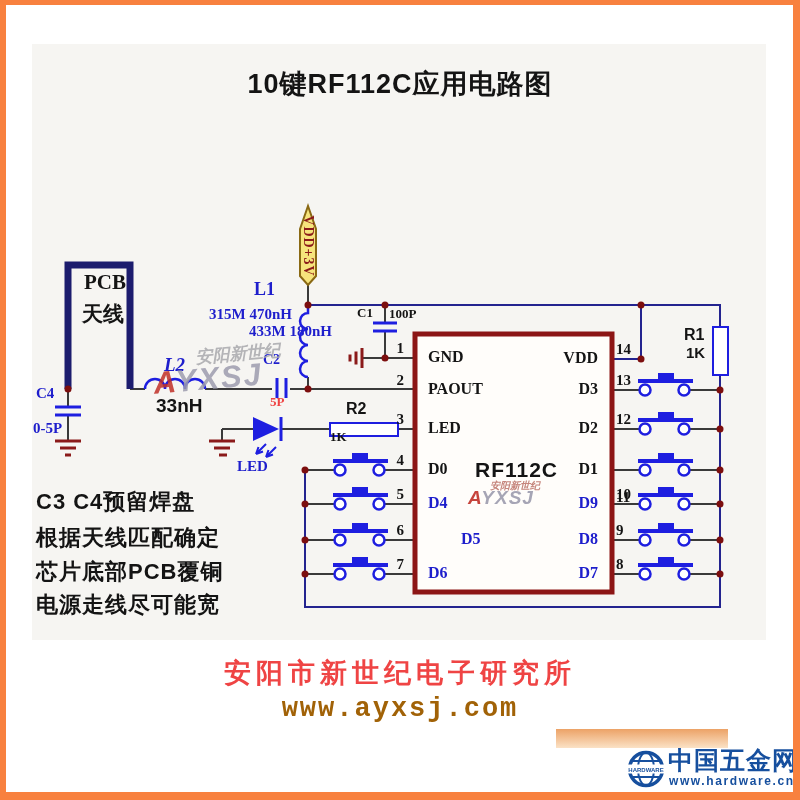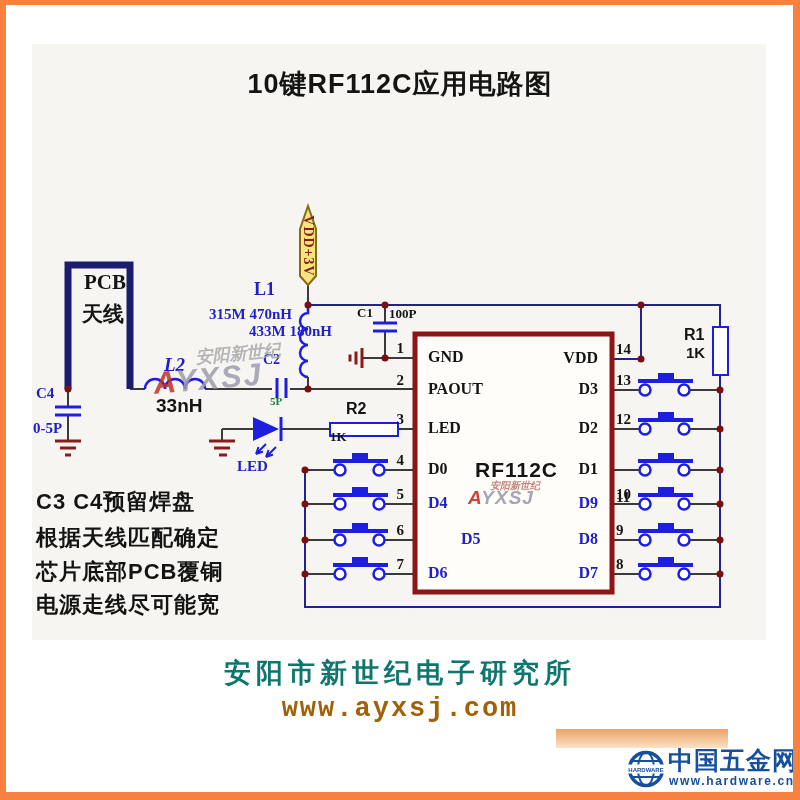--- a/index.html
+++ b/index.html
@@ -15,21 +15,21 @@
   .blue{color:#1e1ecc;}
   .blk{color:#141414;}
   .dkred{color:#8b1a1a;}
   .title{left:0;right:0;top:70px;text-align:center;font-size:27px;color:#141414;letter-spacing:1px;}
   .pinname{font-size:16px;}
   .pinnum{font-size:15px;}
   .numL{left:378px;width:26px;text-align:right;}
   .numR{left:616px;width:34px;text-align:left;}
   .nameR{left:518px;width:80px;text-align:right;}
   .note{left:36px;font-size:22px;color:#141414;letter-spacing:1px;}
-  .company{left:0;right:0;top:659px;text-align:center;font-size:27px;color:#0f766e;letter-spacing:5px;}
+  .company{left:0;right:0;top:659px;text-align:center;font-size:27px;color:#ef4444;letter-spacing:5px;}
   .website{left:0;right:0;top:695px;text-align:center;font-size:27px;color:#a16207;letter-spacing:2px;}
   .wm1{position:absolute;left:150px;top:342px;transform:rotate(-5deg);opacity:.85;}
   .wm1 .cnw{position:absolute;left:44px;top:8px;font-size:17px;font-style:italic;font-weight:bold;color:#a9a9ad;white-space:nowrap;}
   .wm1 .lat{position:absolute;left:0;top:24px;font-size:31px;font-style:italic;font-weight:bold;letter-spacing:2px;white-space:nowrap;}
   .wm2{position:absolute;left:468px;top:477px;opacity:.9;}
   .wm2 .cnw{position:absolute;left:22px;top:2px;font-size:10px;font-style:italic;font-weight:bold;color:#c07a70;white-space:nowrap;}
   .wm2 .lat{position:absolute;left:0;top:10px;font-size:19px;font-style:italic;font-weight:bold;letter-spacing:1px;white-space:nowrap;}
   .wa{color:#c03028;}
   .wg{color:#9d9cae;}
   #peach-bar{position:absolute;left:556px;top:729px;width:172px;height:19px;
@@ -231,21 +231,21 @@
   <div class="lbl sans title">10键RF112C应用电路图</div>
 
   <div class="lbl serif blk" style="left:84px;top:271px;font-size:21px;">PCB</div>
   <div class="lbl serif blk" style="left:82px;top:303px;font-size:21px;">天线</div>
 
   <div class="lbl serif blue" style="left:36px;top:385px;font-size:15px;">C4</div>
   <div class="lbl serif blue" style="left:33px;top:420px;font-size:15px;">0-5P</div>
   <div class="lbl serif blue" style="left:164px;top:355px;font-size:19px;font-style:italic;">L2</div>
   <div class="lbl sans blk" style="left:156px;top:396px;font-size:19px;">33nH</div>
   <div class="lbl serif blue" style="left:263px;top:352px;font-size:14px;">C2</div>
-  <div class="lbl serif" style="left:270px;top:395px;font-size:11px;color:#15803d;">5P</div>
+  <div class="lbl serif" style="left:270px;top:395px;font-size:13px;color:#ef4444;">5P</div>
   <div class="lbl serif blue" style="left:254px;top:280px;font-size:18px;">L1</div>
   <div class="lbl serif blue" style="left:209px;top:306px;font-size:15px;">315M 470nH</div>
   <div class="lbl serif blue" style="left:209px;top:323px;font-size:15px;margin-left:40px;">433M 180nH</div>
   <div class="lbl serif blk" style="left:357px;top:306px;font-size:13px;">C1</div>
   <div class="lbl serif blk" style="left:389px;top:307px;font-size:13px;">100P</div>
   <div class="lbl sans blk" style="left:346px;top:400px;font-size:16px;">R2</div>
   <div class="lbl serif blk" style="left:330px;top:430px;font-size:13px;">1K</div>
   <div class="lbl serif blue" style="left:237px;top:458px;font-size:15px;">LED</div>
   <div class="lbl sans blk" style="left:684px;top:326px;font-size:16px;">R1</div>
   <div class="lbl sans blk" style="left:686px;top:345px;font-size:15px;">1K</div>

